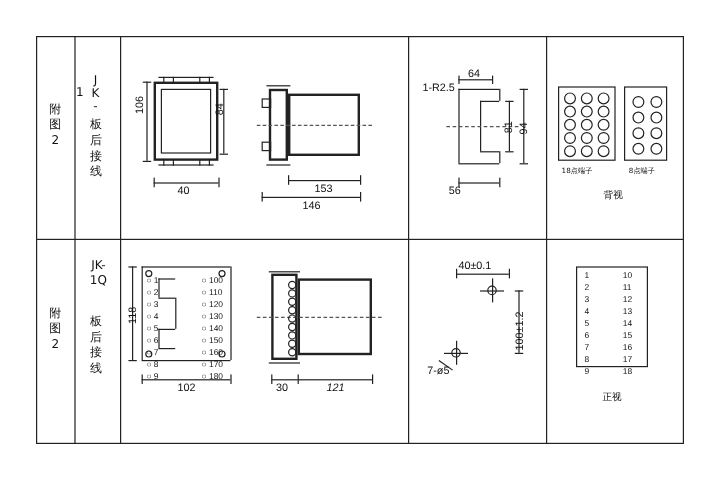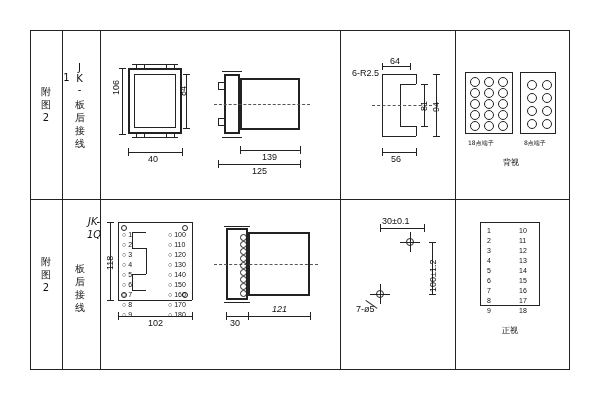--- a/index.html
+++ b/index.html
@@ -77,30 +77,30 @@
     <div class="rect2" style="left:240px;top:78px;width:60px;height:52px;"></div>
     <div class="ln h1" style="left:222px;top:71px;width:20px;"></div>
     <div class="ln h1" style="left:222px;top:137px;width:20px;"></div>
     <div class="rect" style="left:218px;top:82px;width:8px;height:8px;"></div>
     <div class="rect" style="left:218px;top:118px;width:8px;height:8px;"></div>
     <div class="dash" style="left:214px;top:104px;width:96px;"></div>
 
     <div class="ln h1" style="left:240px;top:150px;width:60px;"></div>
     <div class="ln v1" style="left:240px;top:146px;height:8px;"></div>
     <div class="ln v1" style="left:300px;top:146px;height:8px;"></div>
-    <div class="lbl" style="left:262px;top:152px;">139</div>
+    <div class="lbl" style="left:262px;top:152px;">153</div>
 
     <div class="ln h1" style="left:218px;top:164px;width:82px;"></div>
     <div class="ln v1" style="left:218px;top:160px;height:8px;"></div>
     <div class="ln v1" style="left:300px;top:160px;height:8px;"></div>
-    <div class="lbl" style="left:252px;top:166px;">125</div>
-  </div>
-
-  <div>
-    <div class="lbl" style="left:352px;top:68px;">6-R2.5</div>
+    <div class="lbl" style="left:252px;top:166px;">146</div>
+  </div>
+
+  <div>
+    <div class="lbl" style="left:352px;top:68px;">1-R2.5</div>
     <div class="ln h1" style="left:382px;top:66px;width:28px;"></div>
     <div class="ln v1" style="left:382px;top:63px;height:7px;"></div>
     <div class="ln v1" style="left:410px;top:63px;height:7px;"></div>
     <div class="lbl" style="left:390px;top:56px;">64</div>
 
     <div class="ln h1" style="left:382px;top:74px;width:34px;"></div>
     <div class="ln v1" style="left:382px;top:74px;height:62px;"></div>
     <div class="ln h1" style="left:382px;top:136px;width:34px;"></div>
     <div class="ln v1" style="left:416px;top:74px;height:10px;"></div>
     <div class="ln v1" style="left:416px;top:126px;height:10px;"></div>
@@ -115,21 +115,21 @@
     <div class="lbl" style="left:419px;top:111px;transform:rotate(-90deg);transform-origin:left top;">81</div>
 
     <div class="ln v1" style="left:436px;top:74px;height:62px;"></div>
     <div class="ln h1" style="left:433px;top:74px;width:7px;"></div>
     <div class="ln h1" style="left:433px;top:136px;width:7px;"></div>
     <div class="lbl" style="left:431px;top:112px;transform:rotate(-90deg);transform-origin:left top;">94</div>
 
     <div class="ln h1" style="left:382px;top:152px;width:34px;"></div>
     <div class="ln v1" style="left:382px;top:148px;height:8px;"></div>
     <div class="ln v1" style="left:416px;top:148px;height:8px;"></div>
-    <div class="lbl" style="left:391px;top:154px;">56</div>
+    <div class="lbl" style="left:374px;top:154px;">56</div>
   </div>
 
   <div>
     <div class="rect" style="left:465px;top:72px;width:48px;height:62px;"></div>
     <div class="rect" style="left:520px;top:72px;width:36px;height:62px;"></div>
 
     <div>
       <div class="dot" style="left:470px;top:77px;width:10px;height:10px;"></div>
       <div class="dot" style="left:484px;top:77px;width:10px;height:10px;"></div>
       <div class="dot" style="left:498px;top:77px;width:10px;height:10px;"></div>
@@ -157,21 +157,21 @@
       <div class="dot" style="left:527px;top:119px;width:10px;height:10px;"></div>
       <div class="dot" style="left:542px;top:119px;width:10px;height:10px;"></div>
     </div>
 
     <div class="tiny cn" style="position:absolute;left:468px;top:139px;">18点端子</div>
     <div class="tiny cn" style="position:absolute;left:524px;top:139px;">8点端子</div>
     <div class="tiny8 cn" style="position:absolute;left:503px;top:158px;">背视</div>
   </div>
 
   <div class="vtext cn" style="left:39px;top:255px;">附图2</div>
-  <div class="vtext2 cn" style="left:86px;top:215px;font-style:italic;">JK-1Q</div>
+  <div class="vtext2 cn" style="left:74px;top:215px;">JK-1Q</div>
   <div class="vtext2 cn" style="left:72px;top:262px;">板后接线</div>
 
   <div>
     <div class="ln h1" style="left:118px;top:222px;width:74px;"></div>
     <div class="ln v1" style="left:118px;top:222px;height:78px;"></div>
     <div class="ln h1" style="left:118px;top:300px;width:74px;"></div>
     <div class="ln v1" style="left:192px;top:222px;height:78px;"></div>
 
     <div class="ln v1" style="left:132px;top:232px;height:16px;"></div>
     <div class="ln h1" style="left:132px;top:248px;width:14px;"></div>
@@ -237,28 +237,28 @@
     <div class="dot" style="left:240px;top:283px;width:7px;height:7px;"></div>
     <div class="dot" style="left:240px;top:290px;width:7px;height:7px;"></div>
 
     <div class="ln h1" style="left:226px;top:316px;width:22px;"></div>
     <div class="ln v1" style="left:226px;top:312px;height:8px;"></div>
     <div class="ln v1" style="left:248px;top:312px;height:8px;"></div>
     <div class="lbl" style="left:230px;top:318px;">30</div>
 
     <div class="ln h1" style="left:248px;top:316px;width:62px;"></div>
     <div class="ln v1" style="left:310px;top:312px;height:8px;"></div>
-    <div class="lbl" style="left:272px;top:304px;font-style:italic;">121</div>
+    <div class="lbl" style="left:272px;top:318px;font-style:italic;">121</div>
   </div>
 
   <div>
     <div class="ln h1" style="left:380px;top:228px;width:44px;"></div>
     <div class="ln v1" style="left:380px;top:224px;height:8px;"></div>
     <div class="ln v1" style="left:424px;top:224px;height:8px;"></div>
-    <div class="lbl" style="left:382px;top:216px;">30±0.1</div>
+    <div class="lbl" style="left:382px;top:216px;">40±0.1</div>
 
     <div class="dot" style="left:406px;top:238px;width:8px;height:8px;"></div>
     <div class="ln h1" style="left:400px;top:242px;width:20px;"></div>
     <div class="ln v1" style="left:410px;top:232px;height:20px;"></div>
     <div class="dot" style="left:376px;top:290px;width:8px;height:8px;"></div>
     <div class="ln h1" style="left:370px;top:294px;width:20px;"></div>
     <div class="ln v1" style="left:380px;top:284px;height:20px;"></div>
     <div class="ln" style="left:366px;top:300px;width:14px;height:1px;transform:rotate(35deg);transform-origin:left top;"></div>
     <div class="lbl" style="left:356px;top:304px;">7-ø5</div>
 

